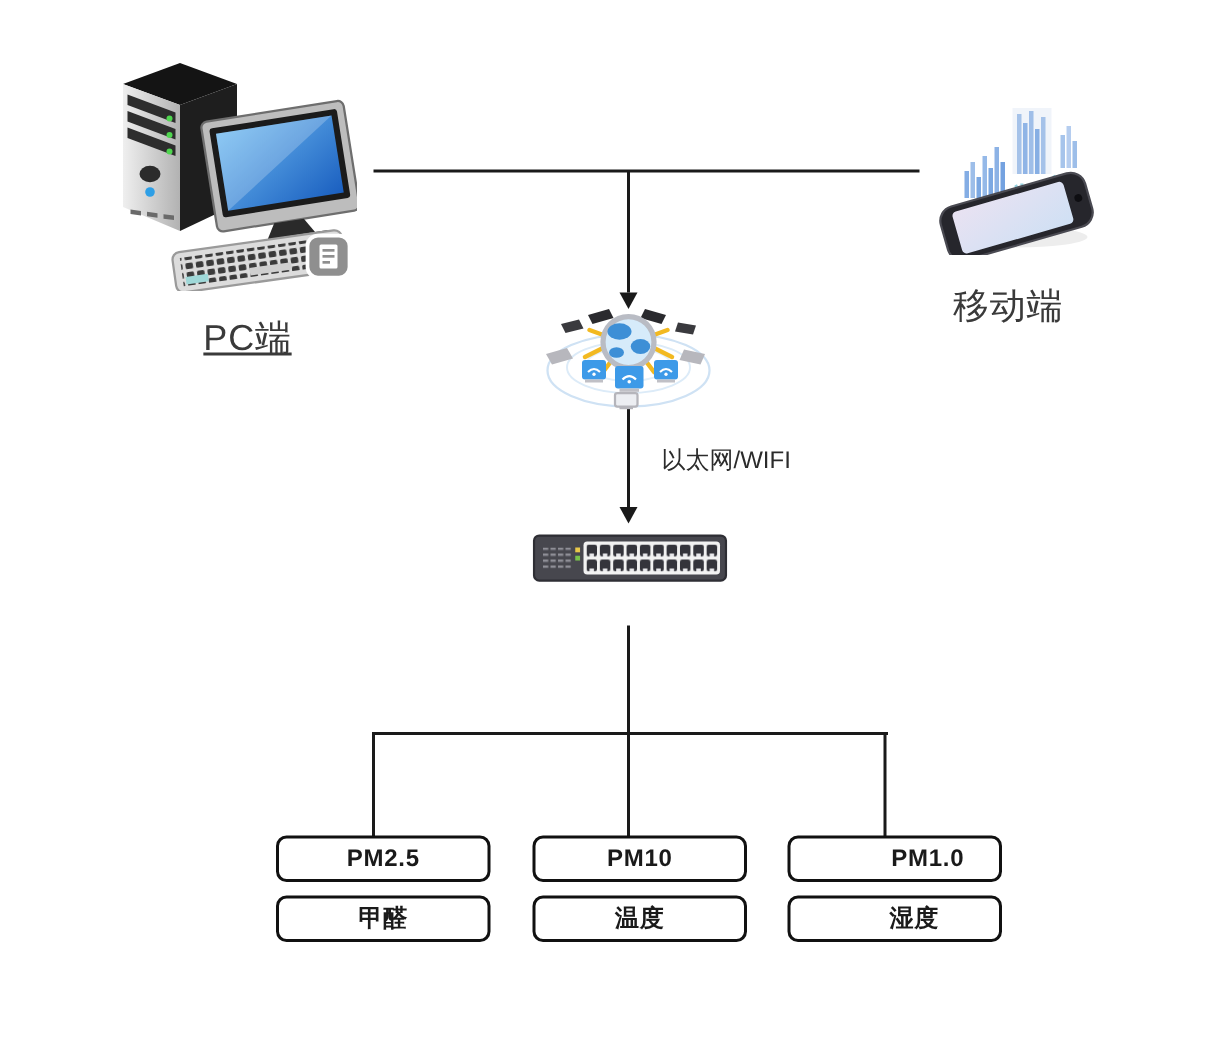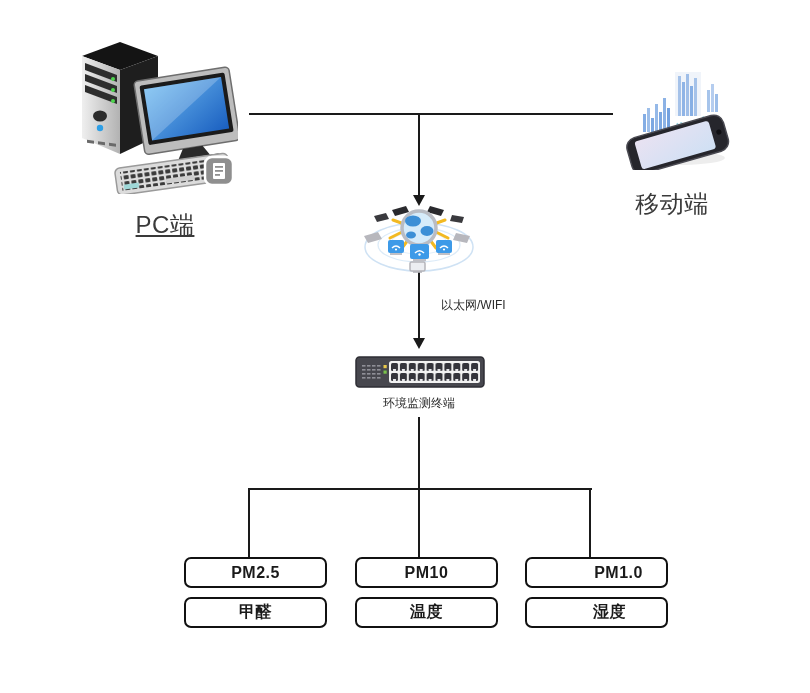--- a/index.html
+++ b/index.html
@@ -17,21 +17,21 @@
     border-left:6px solid transparent;
     border-right:6px solid transparent;
     border-top:11px solid #1a1a1a;
   }
   .node-label{
     position:absolute;color:#3a3a3a;text-align:center;
     font-size:24px;letter-spacing:.5px;white-space:nowrap;
   }
   .small-label{
     position:absolute;color:#2b2b2b;text-align:center;
-    font-size:12px;white-space:nowrap;
+    font-size:16px;white-space:nowrap;
   }
   .sensor-box{
     position:absolute;width:143px;height:31px;box-sizing:border-box;
     background:#ffffff;border:2px solid #111111;border-radius:7px;
     display:flex;align-items:center;justify-content:center;
     font-size:16px;font-weight:600;color:#1a1a1a;letter-spacing:.5px;
   }
 </style>
 </head>
 <body>
@@ -215,21 +215,20 @@
         </pattern>
       </defs>
       <rect x="1" y="1" width="128" height="30" rx="3.5" fill="#47474e" stroke="#2e2e34" stroke-width="1.5"></rect>
       <rect x="7" y="9" width="19" height="14" fill="url(#ventPat)"></rect>
       <rect x="28.5" y="9" width="3.2" height="3.2" fill="#e8c84a"></rect>
       <rect x="28.5" y="14.5" width="3.2" height="3.2" fill="#79c24a"></rect>
       <rect x="34" y="5" width="91" height="22" rx="2.5" fill="#f2f2f2"></rect>
       <rect x="36" y="7" width="88" height="18" fill="url(#portPat)"></rect>
     </svg>
   </div>
-  <div class="small-label" style="left:339px;top:395px;width:160px;">环境监测终端</div>
 
   <div class="sensor-box" style="left:184px;top:557px;">PM2.5</div>
   <div class="sensor-box" style="left:355px;top:557px;">PM10</div>
   <div class="sensor-box" style="left:525px;top:557px;padding-left:44px;">PM1.0</div>
 
   <div class="sensor-box" style="left:355px;top:597px;">温度</div>
   <div class="sensor-box" style="left:184px;top:597px;">甲醛</div>
   <div class="sensor-box" style="left:525px;top:597px;padding-left:26px;">湿度</div>
 
 </div>

